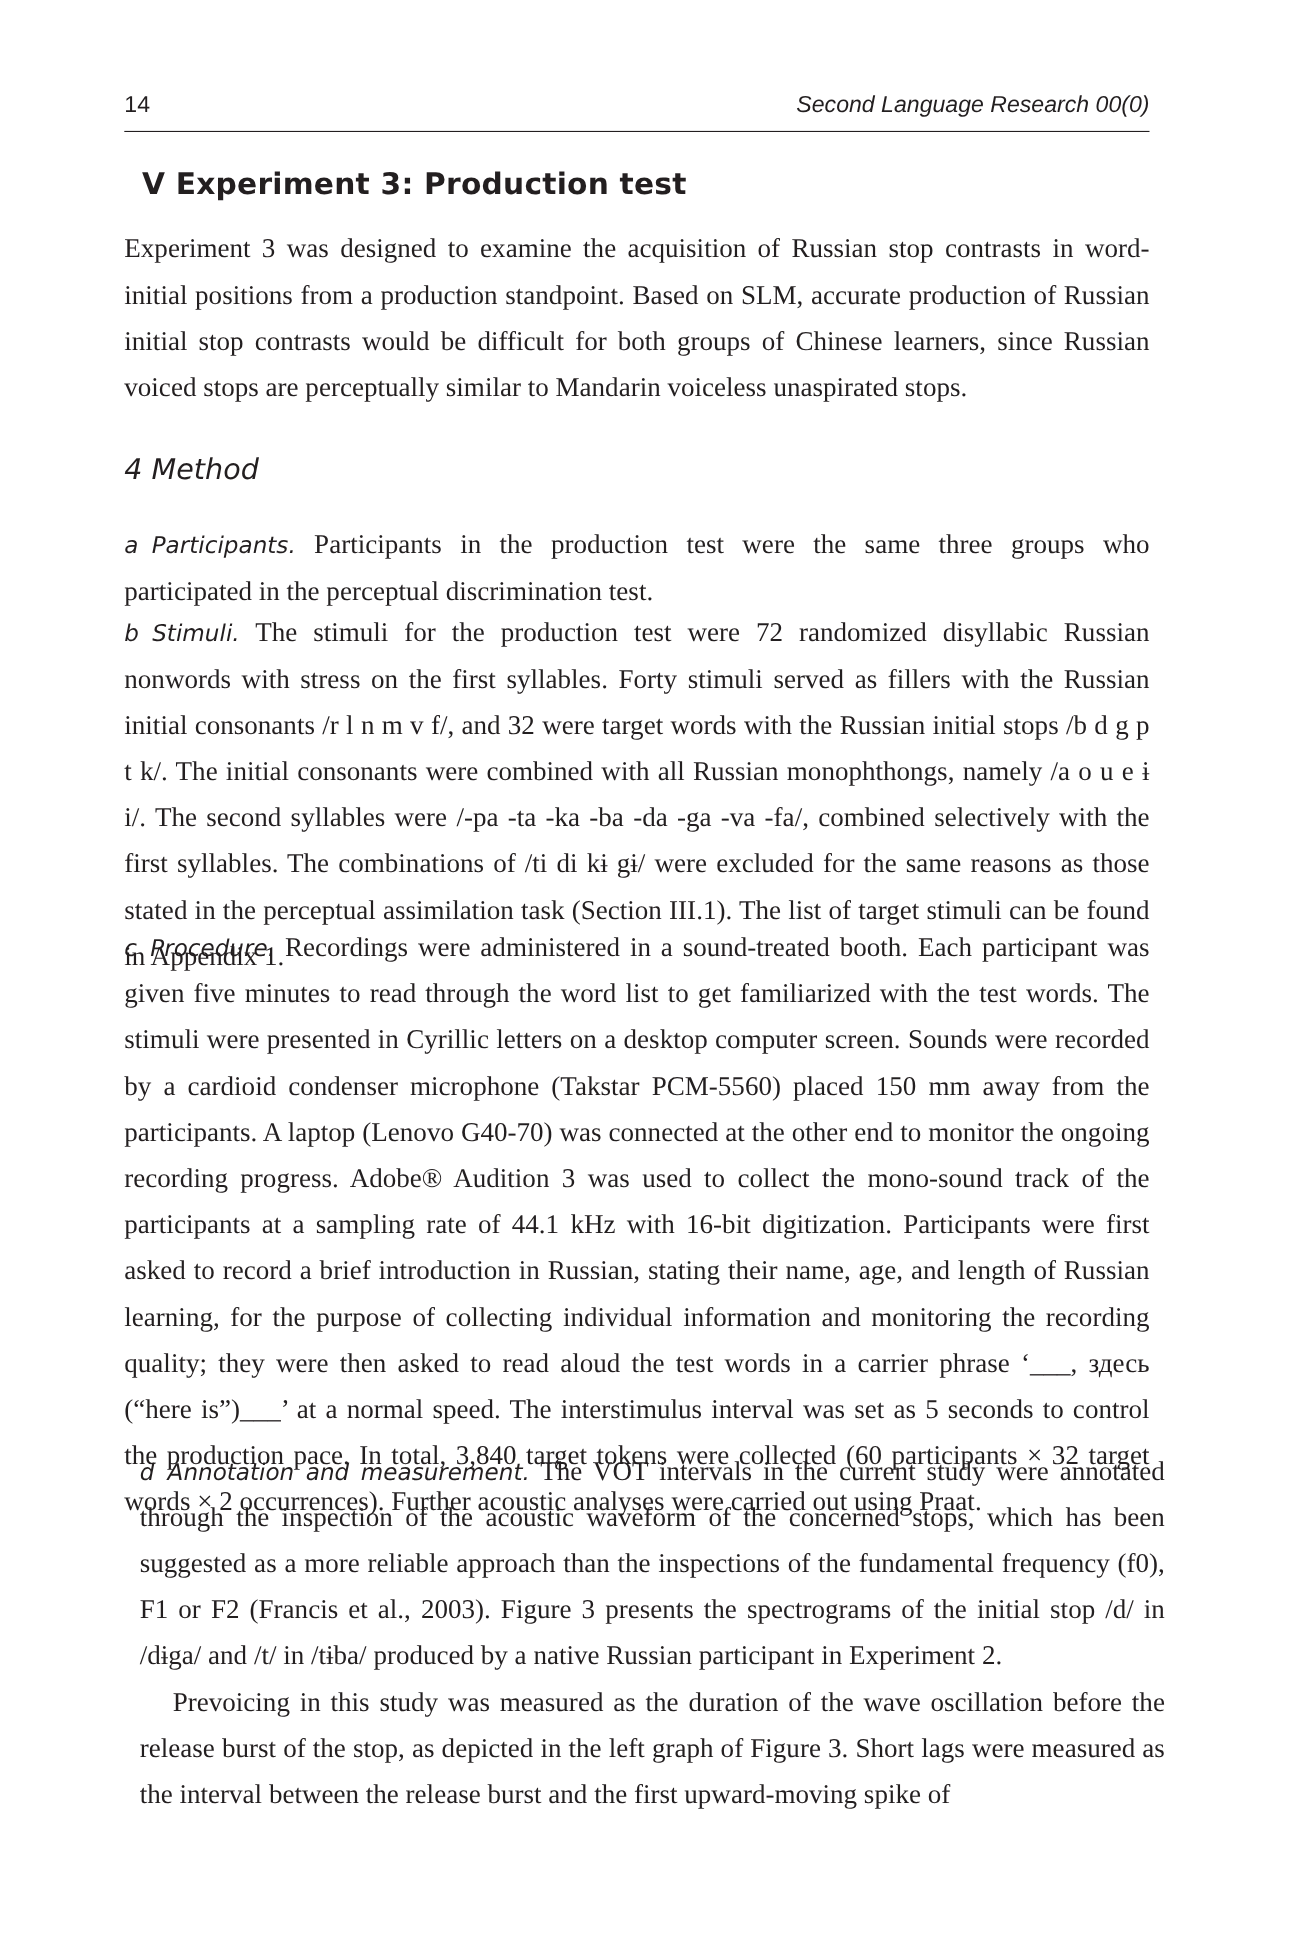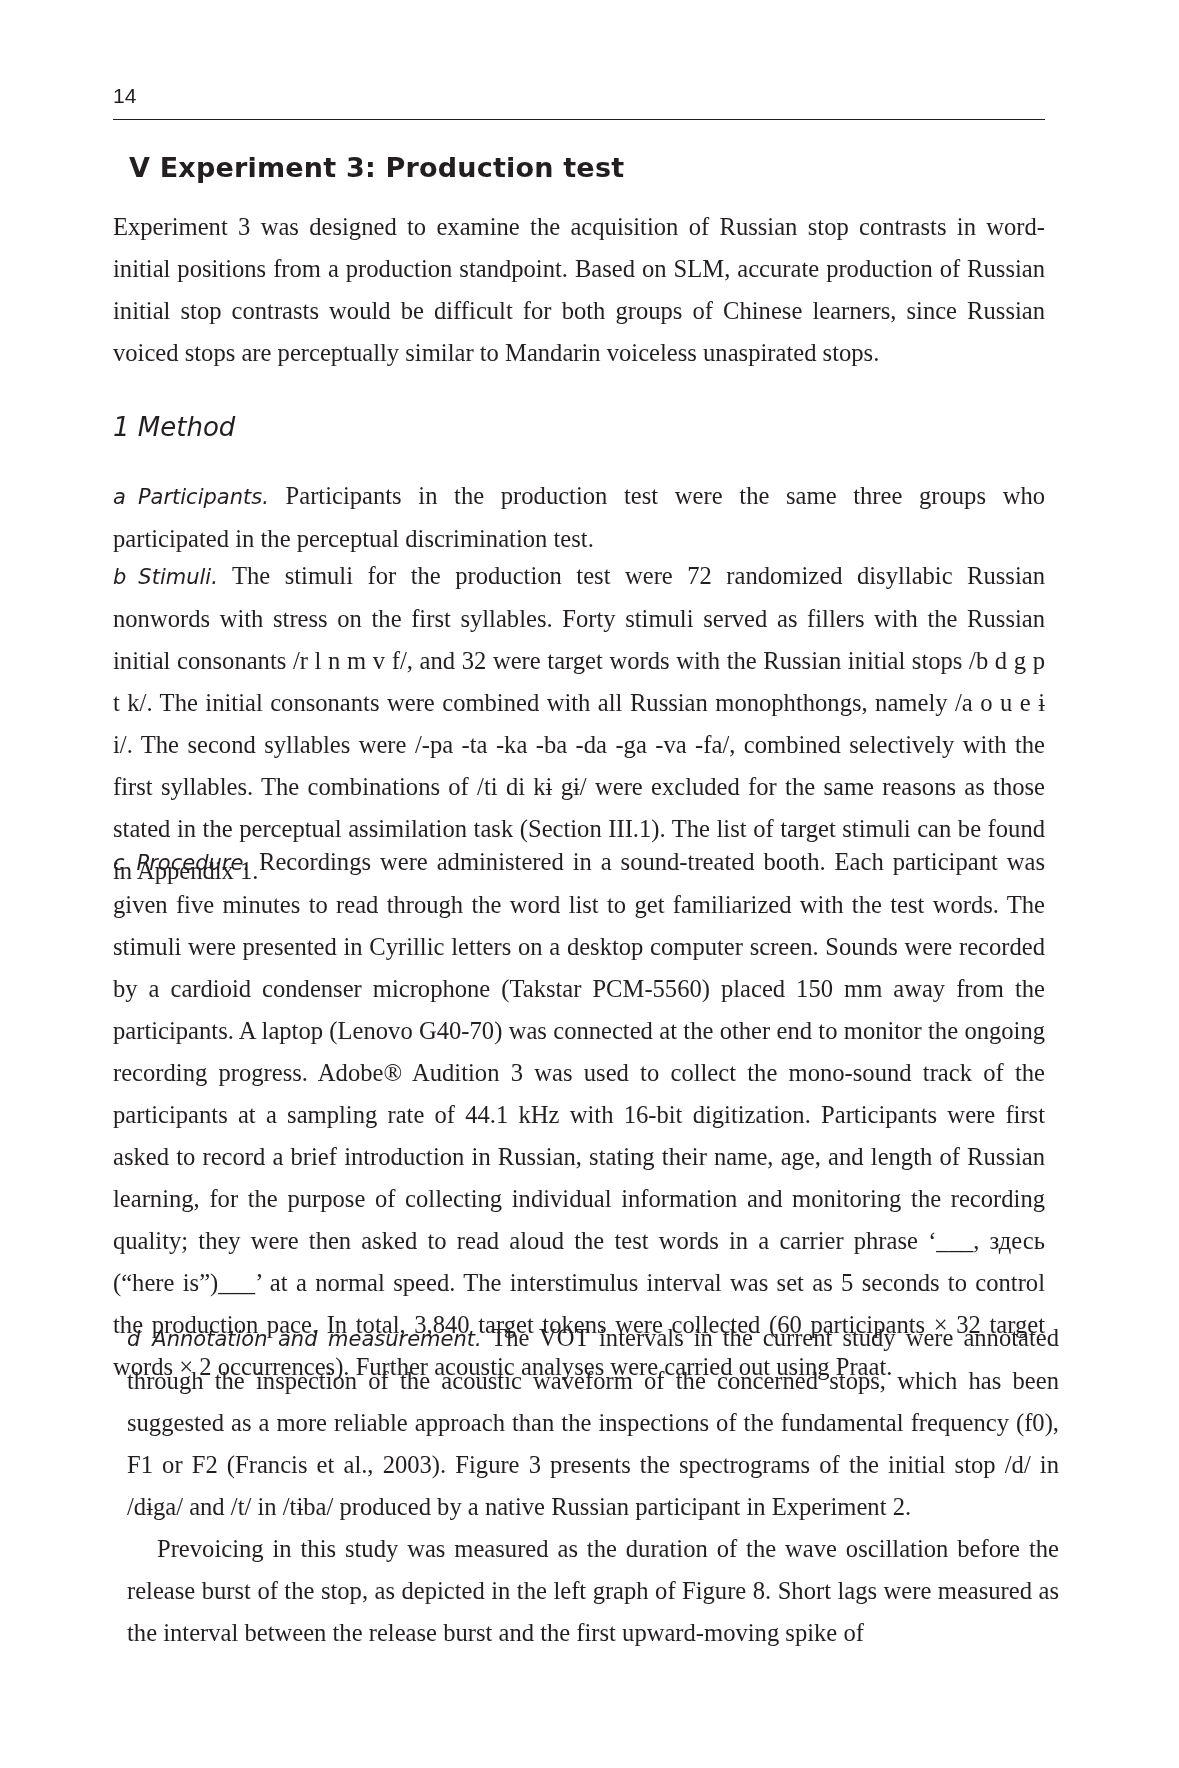--- a/index.html
+++ b/index.html
@@ -25,37 +25,38 @@
   .run-in { font-family: "DejaVu Sans", sans-serif; font-style: italic; font-size: 21px; }
   .letter { margin-right: 12px; }
   .indent { text-indent: 30px; }
 </style>
 </head>
 <body>
 
 <div class="page">
   <div class="running-head">
     <span class="pagenum">14</span>
+    <span class="journal">Second Language Research 00(0)</span>
   </div>
   <div class="rule"></div>
 
   <h1>V Experiment 3: Production test</h1>
   <p class="body p-intro">Experiment 3 was designed to examine the acquisition of Russian stop contrasts in word-initial positions from a production standpoint. Based on SLM, accurate production of Russian initial stop contrasts would be difficult for both groups of Chinese learners, since Russian voiced stops are perceptually similar to Mandarin voiceless unaspirated stops.</p>
 
-  <h2>1 Method</h2>
+  <h2>4 Method</h2>
 
   <div class="sub sub-a">
     <p class="body"><span class="run-in letter">a</span><span class="run-in">Participants.</span> <span>Participants in the production test were the same three groups who participated in the perceptual discrimination test.</span></p>
   </div>
 
   <div class="sub sub-b">
     <p class="body"><span class="run-in letter">b</span><span class="run-in">Stimuli.</span> <span>The stimuli for the production test were 72 randomized disyllabic Russian nonwords with stress on the first syllables. Forty stimuli served as fillers with the Russian initial consonants /r l n m v f/, and 32 were target words with the Russian initial stops /b d g p t k/. The initial consonants were combined with all Russian monophthongs, namely /a o u e ɨ i/. The second syllables were /-pa -ta -ka -ba -da -ga -va -fa/, combined selectively with the first syllables. The combinations of /ti di kɨ gɨ/ were excluded for the same reasons as those stated in the perceptual assimilation task (Section III.1). The list of target stimuli can be found in Appendix 1.</span></p>
   </div>
 
   <div class="sub sub-c">
     <p class="body"><span class="run-in letter">c</span><span class="run-in">Procedure.</span> <span>Recordings were administered in a sound-treated booth. Each participant was given five minutes to read through the word list to get familiarized with the test words. The stimuli were presented in Cyrillic letters on a desktop computer screen. Sounds were recorded by a cardioid condenser microphone (Takstar PCM-5560) placed 150 mm away from the participants. A laptop (Lenovo G40-70) was connected at the other end to monitor the ongoing recording progress. Adobe® Audition 3 was used to collect the mono-sound track of the participants at a sampling rate of 44.1 kHz with 16-bit digitization. Participants were first asked to record a brief introduction in Russian, stating their name, age, and length of Russian learning, for the purpose of collecting individual information and monitoring the recording quality; they were then asked to read aloud the test words in a carrier phrase ‘___, здесь (“here is”)___’ at a normal speed. The interstimulus interval was set as 5 seconds to control the production pace. In total, 3,840 target tokens were collected (60 participants × 32 target words × 2 occurrences). Further acoustic analyses were carried out using Praat.</span></p>
   </div>
 
   <div class="sub sub-d">
     <p class="body"><span class="run-in letter">d</span><span class="run-in">Annotation and measurement.</span> <span>The VOT intervals in the current study were annotated through the inspection of the acoustic waveform of the concerned stops, which has been suggested as a more reliable approach than the inspections of the fundamental frequency (f0), F1 or F2 (Francis et al., 2003). Figure 3 presents the spectrograms of the initial stop /d/ in /dɨga/ and /t/ in /tɨba/ produced by a native Russian participant in Experiment 2.</span></p>
-    <p class="body indent">Prevoicing in this study was measured as the duration of the wave oscillation before the release burst of the stop, as depicted in the left graph of Figure 8. Short lags were measured as the interval between the release burst and the first upward-moving spike of</p>
+    <p class="body indent">Prevoicing in this study was measured as the duration of the wave oscillation before the release burst of the stop, as depicted in the left graph of Figure 3. Short lags were measured as the interval between the release burst and the first upward-moving spike of</p>
   </div>
 </div>
 
 </body></html>

